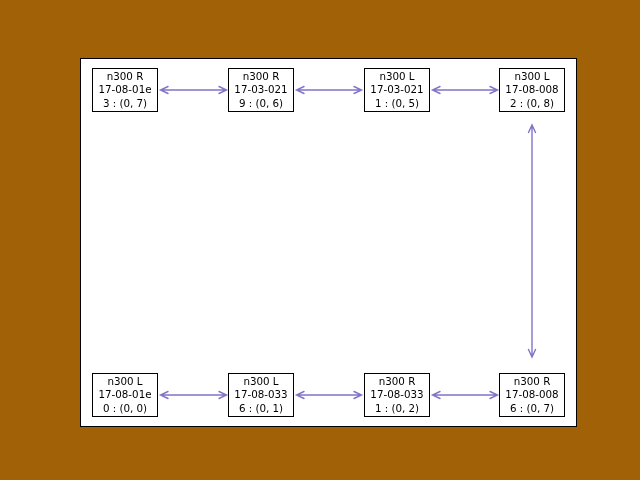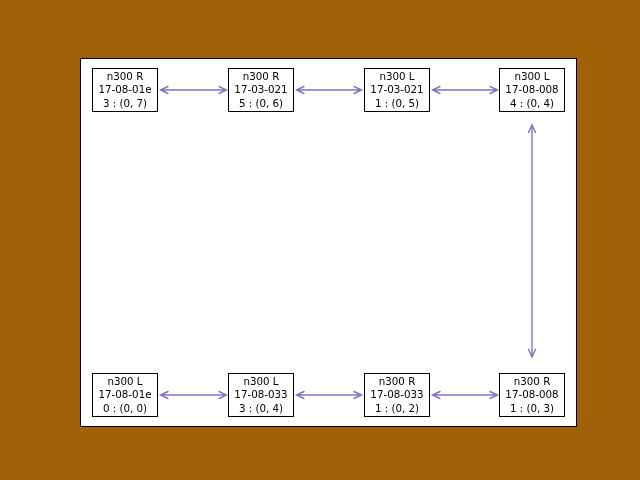--- a/index.html
+++ b/index.html
@@ -75,47 +75,47 @@
   </svg>
 
   <div class="node" style="left:92px; top:68px">
     <span>n300 R</span>
     <span>17-08-01e</span>
     <span>3 : (0, 7)</span>
   </div>
   <div class="node" style="left:228px; top:68px">
     <span>n300 R</span>
     <span>17-03-021</span>
-    <span>5 : (0, 6)</span>
+    <span>9 : (0, 6)</span>
   </div>
   <div class="node" style="left:364px; top:68px">
     <span>n300 L</span>
     <span>17-03-021</span>
     <span>1 : (0, 5)</span>
   </div>
   <div class="node" style="left:499px; top:68px">
     <span>n300 L</span>
     <span>17-08-008</span>
-    <span>4 : (0, 4)</span>
+    <span>2 : (0, 8)</span>
   </div>
 
   <div class="node" style="left:92px; top:373px">
     <span>n300 L</span>
     <span>17-08-01e</span>
     <span>0 : (0, 0)</span>
   </div>
   <div class="node" style="left:228px; top:373px">
     <span>n300 L</span>
     <span>17-08-033</span>
-    <span>3 : (0, 4)</span>
+    <span>6 : (0, 1)</span>
   </div>
   <div class="node" style="left:364px; top:373px">
     <span>n300 R</span>
     <span>17-08-033</span>
     <span>1 : (0, 2)</span>
   </div>
   <div class="node" style="left:499px; top:373px">
     <span>n300 R</span>
     <span>17-08-008</span>
-    <span>1 : (0, 3)</span>
+    <span>6 : (0, 7)</span>
   </div>
 
 </div>
 
 </body></html>

